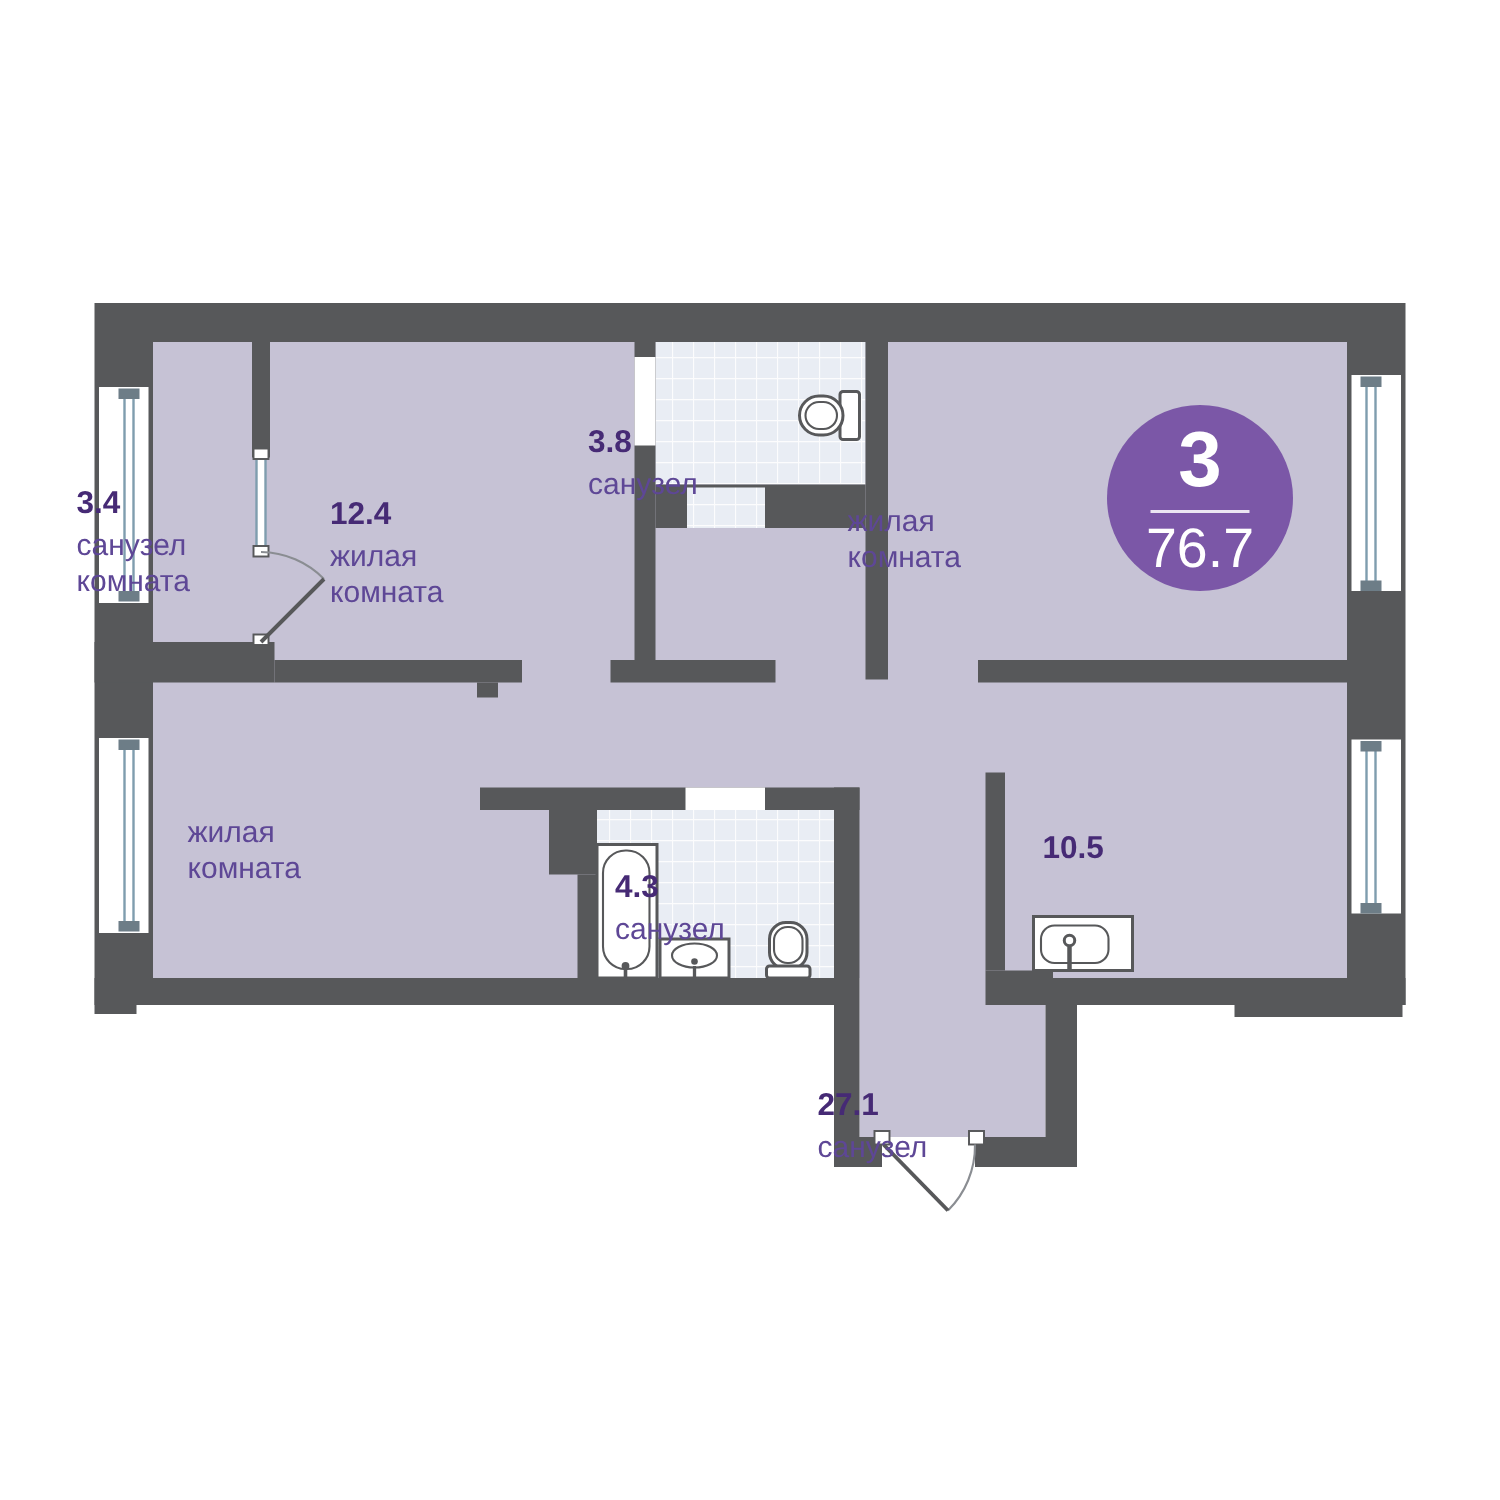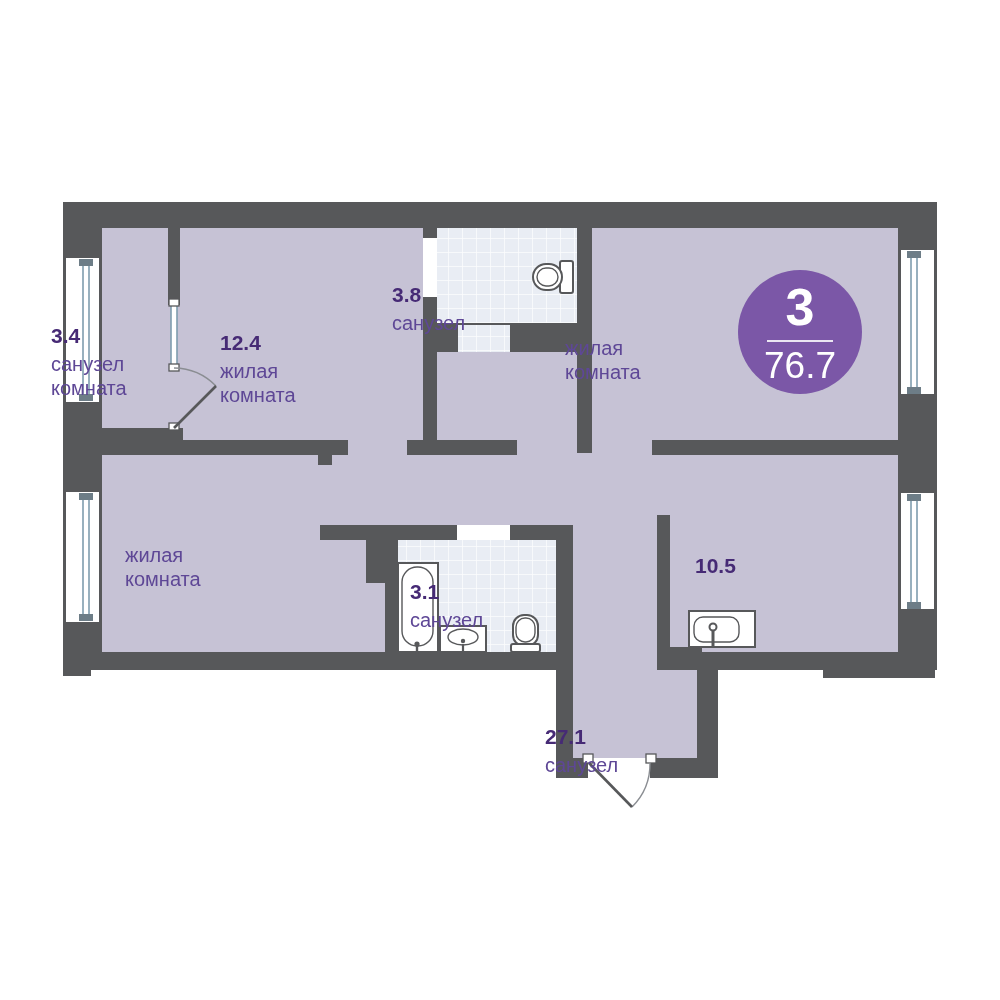--- a/index.html
+++ b/index.html
@@ -181,21 +181,21 @@
     <span class="room-name">жилая</span>
     <span class="room-name" style="margin-top:0;">комната</span>
   </div>
 
   <div class="room-label" style="left:125px;top:501px;">
     <span class="room-name">жилая</span>
     <span class="room-name" style="margin-top:0;">комната</span>
   </div>
 
   <div class="room-label" style="left:410px;top:540px;">
-    <span class="room-area">3.1</span>
+    <span class="room-area">4.3</span>
     <span class="room-name">санузел</span>
   </div>
 
   <div class="room-label" style="left:695px;top:514px;">
     <span class="room-area">10.5</span>
   </div>
 
   <div class="room-label" style="left:545px;top:685px;">
     <span class="room-area">27.1</span>
     <span class="room-name">санузел</span>

